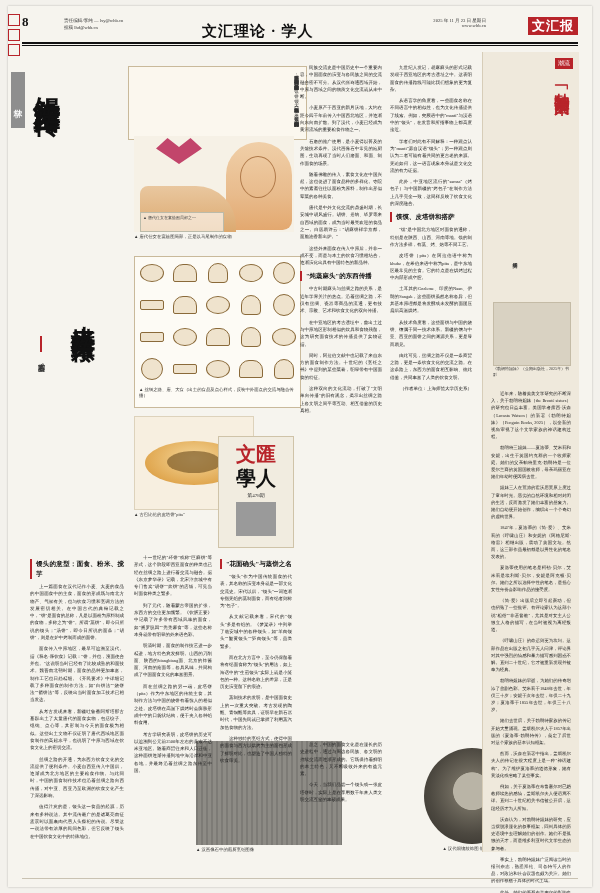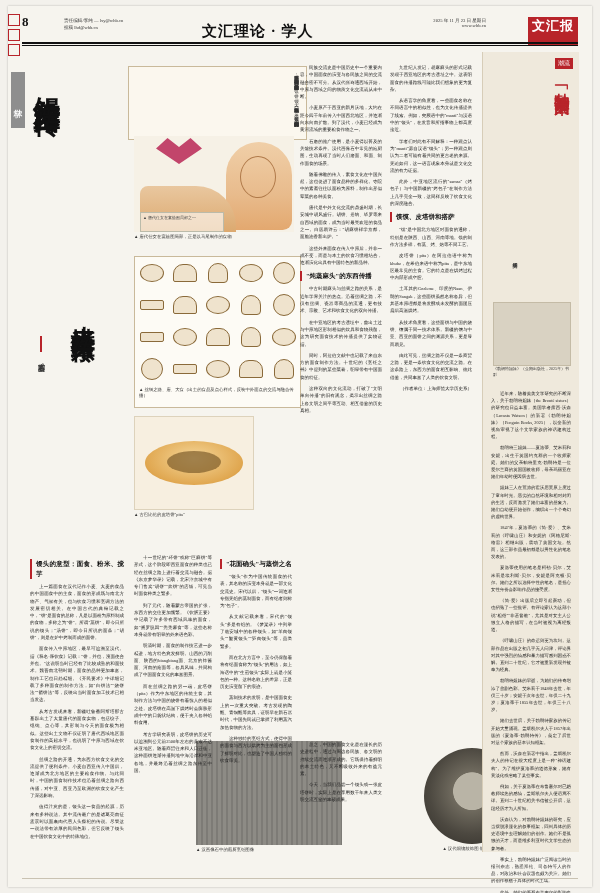--- a/index.html
+++ b/index.html
@@ -13,21 +13,21 @@
     background:#f6f4ee;box-shadow:0 0 2px rgba(0,0,0,.25);
   }
   
   .masthead{position:absolute;left:14px;top:10px;width:556px;height:26px;}
   .mast-left{position:absolute;left:42px;top:1px;font-size:4.6px;line-height:7px;color:#333;}
   .mast-center{position:absolute;left:180px;top:6px;font-size:15px;font-weight:bold;color:#111;letter-spacing:1px;}
   .mast-right{position:absolute;right:92px;top:2px;font-size:4.6px;color:#333;text-align:right;}
   .mast-right .line2{display:block;}
   .logo{position:absolute;right:0;top:0px;width:86px;height:22px;}
   .logo .red{position:absolute;right:0;top:1px;background:#b8242a;color:#fff;font-weight:bold;
-    font-size:13px;padding:2px 4px 12px 4px;letter-spacing:1px;line-height:14px;}
+    font-size:13px;padding:2px 4px 2px 4px;letter-spacing:1px;line-height:14px;}
   .pagenum{position:absolute;left:14px;top:8px;font-size:13px;font-weight:bold;color:#111;}
   .mast-rule{position:absolute;left:14px;top:36px;width:556px;height:2px;background:#111;}
   .mast-rule2{position:absolute;left:14px;top:39px;width:556px;height:1px;background:#111;}
 
   
   .deco{position:absolute;left:0;top:8px;width:12px;}
   .deco i{display:block;width:10px;height:10px;border:1px solid #b8242a;margin-bottom:3px;}
   .sidetab{position:absolute;left:3px;top:66px;width:14px;height:52px;background:#8e8e8e;
     color:#fff;font-size:9px;writing-mode:vertical-rl;text-align:center;line-height:14px;padding-top:4px;}
 
@@ -248,20 +248,26 @@
       <div class="cap">▲ 丝绸之路、唐、大食（出土的食品及点心样式，反映中外面点的交流与融合传播）</div>
     </div>
 
     <div class="fig fig-bing">
       <div class="bing-art">
         <div class="oval"></div>
       </div>
       <div class="cap">▲ 古巴比伦的皮塔饼"pita"</div>
     </div>
 
+    <div class="fig fig-logo">
+      <div class="wh">文匯</div>
+      <div class="ren">學人</div>
+      <div class="iss">第478期</div>
+      <div class="qr"></div>
+    </div>
 
     <div class="fig fig-stone">
       <div class="stone-img"></div>
       <div class="cap">▲ 汉画像石中的庖厨烹饪图像</div>
     </div>
     <div class="fig fig-mirror">
       <div class="mirror-img"></div>
       <div class="cap" style="text-align:center;">▲ 汉代铜镜纹饰图 铜镜铜镜片</div>
     </div>
 

